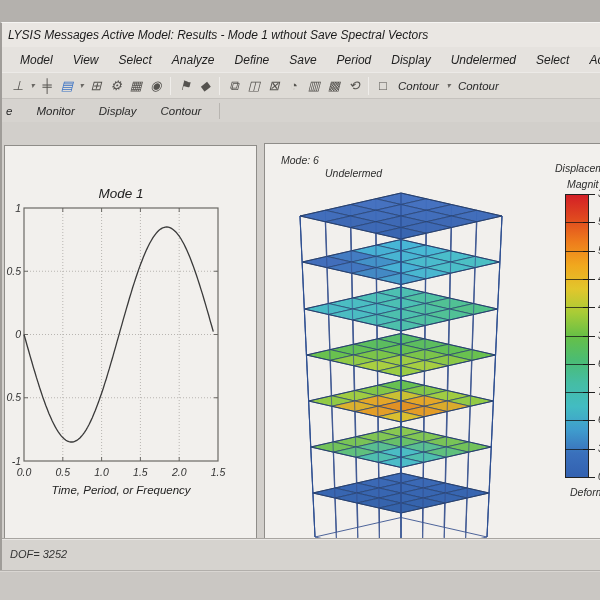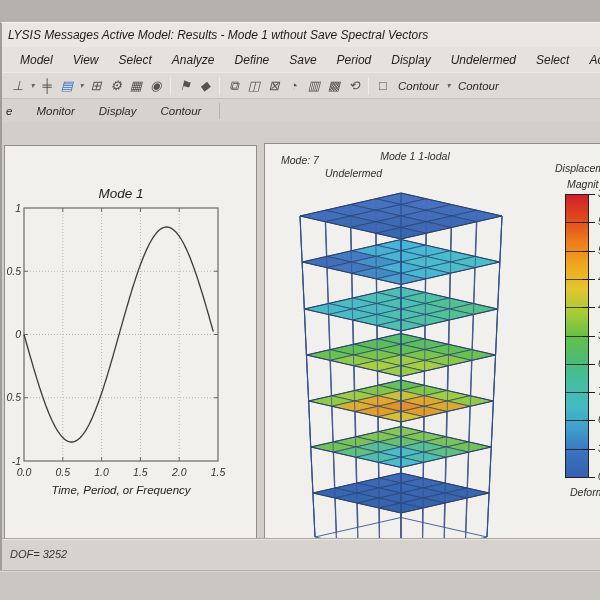--- a/index.html
+++ b/index.html
@@ -147,22 +147,21 @@
             <text x="16" y="128.75" font-size="10.5" fill="#333" text-anchor="end">0.5</text>
             <text x="16" y="192" font-size="10.5" fill="#333" text-anchor="end">0</text>
             <text x="16" y="255.25" font-size="10.5" fill="#333" text-anchor="end">0.5</text>
             <text x="16" y="318.5" font-size="10.5" fill="#333" text-anchor="end">-1</text>
             <text x="116" y="348" font-size="11.5" fill="#222" text-anchor="middle">Time, Period, or Frequency</text>
             <polyline points="19.0,188.5 20.6,194.0 22.1,199.5 23.7,205.0 25.2,210.4 26.8,215.8 28.3,221.1 29.9,226.3 31.4,231.4 33.0,236.4 34.5,241.3 36.1,246.0 37.6,250.6 39.2,255.0 40.7,259.2 42.3,263.3 43.8,267.2 45.4,270.8 46.9,274.3 48.5,277.5 50.0,280.4 51.6,283.2 53.1,285.7 54.7,287.9 56.2,289.9 57.8,291.6 59.4,293.0 60.9,294.2 62.5,295.1 64.0,295.7 65.6,296.0 67.1,296.0 68.7,295.8 70.2,295.2 71.8,294.4 73.3,293.3 74.9,292.0 76.4,290.3 78.0,288.4 79.5,286.3 81.1,283.8 82.6,281.2 84.2,278.2 85.7,275.1 87.3,271.7 88.8,268.1 90.4,264.3 91.9,260.3 93.5,256.1 95.0,251.7 96.6,247.2 98.2,242.5 99.7,237.6 101.3,232.7 102.8,227.6 104.4,222.4 105.9,217.1 107.5,211.8 109.0,206.3 110.6,200.9 112.1,195.4 113.7,189.9 115.2,184.4 116.8,178.9 118.3,173.4 119.9,167.9 121.4,162.6 123.0,157.2 124.5,152.0 126.1,146.9 127.6,141.8 129.2,136.9 130.7,132.2 132.3,127.5 133.8,123.1 135.4,118.8 137.0,114.7 138.5,110.8 140.1,107.1 141.6,103.6 143.2,100.3 144.7,97.3 146.3,94.5 147.8,91.9 149.4,89.6 150.9,87.6 152.5,85.8 154.0,84.3 155.6,83.1 157.1,82.1 158.7,81.5 160.2,81.1 161.8,81.0 163.3,81.2 164.9,81.6 166.4,82.4 168.0,83.4 169.5,84.7 171.1,86.2 172.6,88.1 174.2,90.2 175.8,92.5 177.3,95.2 178.9,98.0 180.4,101.1 182.0,104.4 183.5,108.0 185.1,111.7 186.6,115.7 188.2,119.9 189.7,124.2 191.3,128.7 192.8,133.4 194.4,138.2 195.9,143.1 197.5,148.1 199.0,153.3 200.6,158.6 202.1,163.9 203.7,169.3 205.2,174.8 206.8,180.2 208.3,185.7" fill="none" stroke="#3a3a3a" stroke-width="1.3"></polyline>
           </svg>
       </div>
 
       <div id="right-panel" class="panel">
-        <div class="rp-text" style="left:16px; top:10px;">Mode: 7</div>
-        <div class="rp-text" style="left:60px; top:6px; width:180px; text-align:center;">Mode 1 1-lodal</div>
+        <div class="rp-text" style="left:16px; top:10px;">Mode: 6</div>
         <div class="rp-text" style="left:60px; top:23px; width:180px; text-align:left;">Undelermed</div>
         <svg id="tower-svg" width="344" height="412" viewBox="0 0 344 412" style="position:absolute; left:0; top:0;">
             <polyline points="136.0,49.0 136.0,95.5 136.0,143.0 136.0,189.5 136.0,236.0 136.0,282.5 136.0,329.0 136.0,373.5" fill="none" stroke="#3a5490" stroke-width="0.9" opacity="0.9"></polyline>
             <polyline points="110.8,54.8 111.3,101.1 111.8,148.5 112.4,194.9 112.9,241.3 113.4,287.6 114.0,334.0 114.5,378.4" fill="none" stroke="#3a5490" stroke-width="0.9" opacity="0.9"></polyline>
             <polyline points="85.5,60.5 86.6,106.8 87.6,154.0 88.7,200.3 89.8,246.5 90.9,292.8 91.9,339.0 93.0,383.3" fill="none" stroke="#3a5490" stroke-width="0.9" opacity="0.9"></polyline>
             <polyline points="60.3,66.3 61.9,112.4 63.5,159.5 65.1,205.6 66.7,251.8 68.3,297.9 69.9,344.0 71.5,388.1" fill="none" stroke="#3a5490" stroke-width="0.9" opacity="0.9"></polyline>
             <polyline points="35.0,72.0 37.1,118.0 39.3,165.0 41.4,211.0 43.6,257.0 45.7,303.0 47.9,349.0 50.0,393.0" fill="none" stroke="#3a5490" stroke-width="0.9" opacity="0.9"></polyline>
             <polyline points="161.3,54.8 160.7,101.1 160.2,148.5 159.6,194.9 159.1,241.3 158.6,287.6 158.0,334.0 157.5,378.4" fill="none" stroke="#3a5490" stroke-width="0.9" opacity="0.9"></polyline>
             <polyline points="136.0,60.5 136.0,106.8 136.0,154.0 136.0,200.3 136.0,246.5 136.0,292.8 136.0,339.0 136.0,383.3" fill="none" stroke="#3a5490" stroke-width="0.6" opacity="0.55"></polyline>
             <polyline points="110.8,66.3 111.3,112.4 111.8,159.5 112.4,205.6 112.9,251.8 113.4,297.9 114.0,344.0 114.5,388.1" fill="none" stroke="#3a5490" stroke-width="0.6" opacity="0.55"></polyline>

